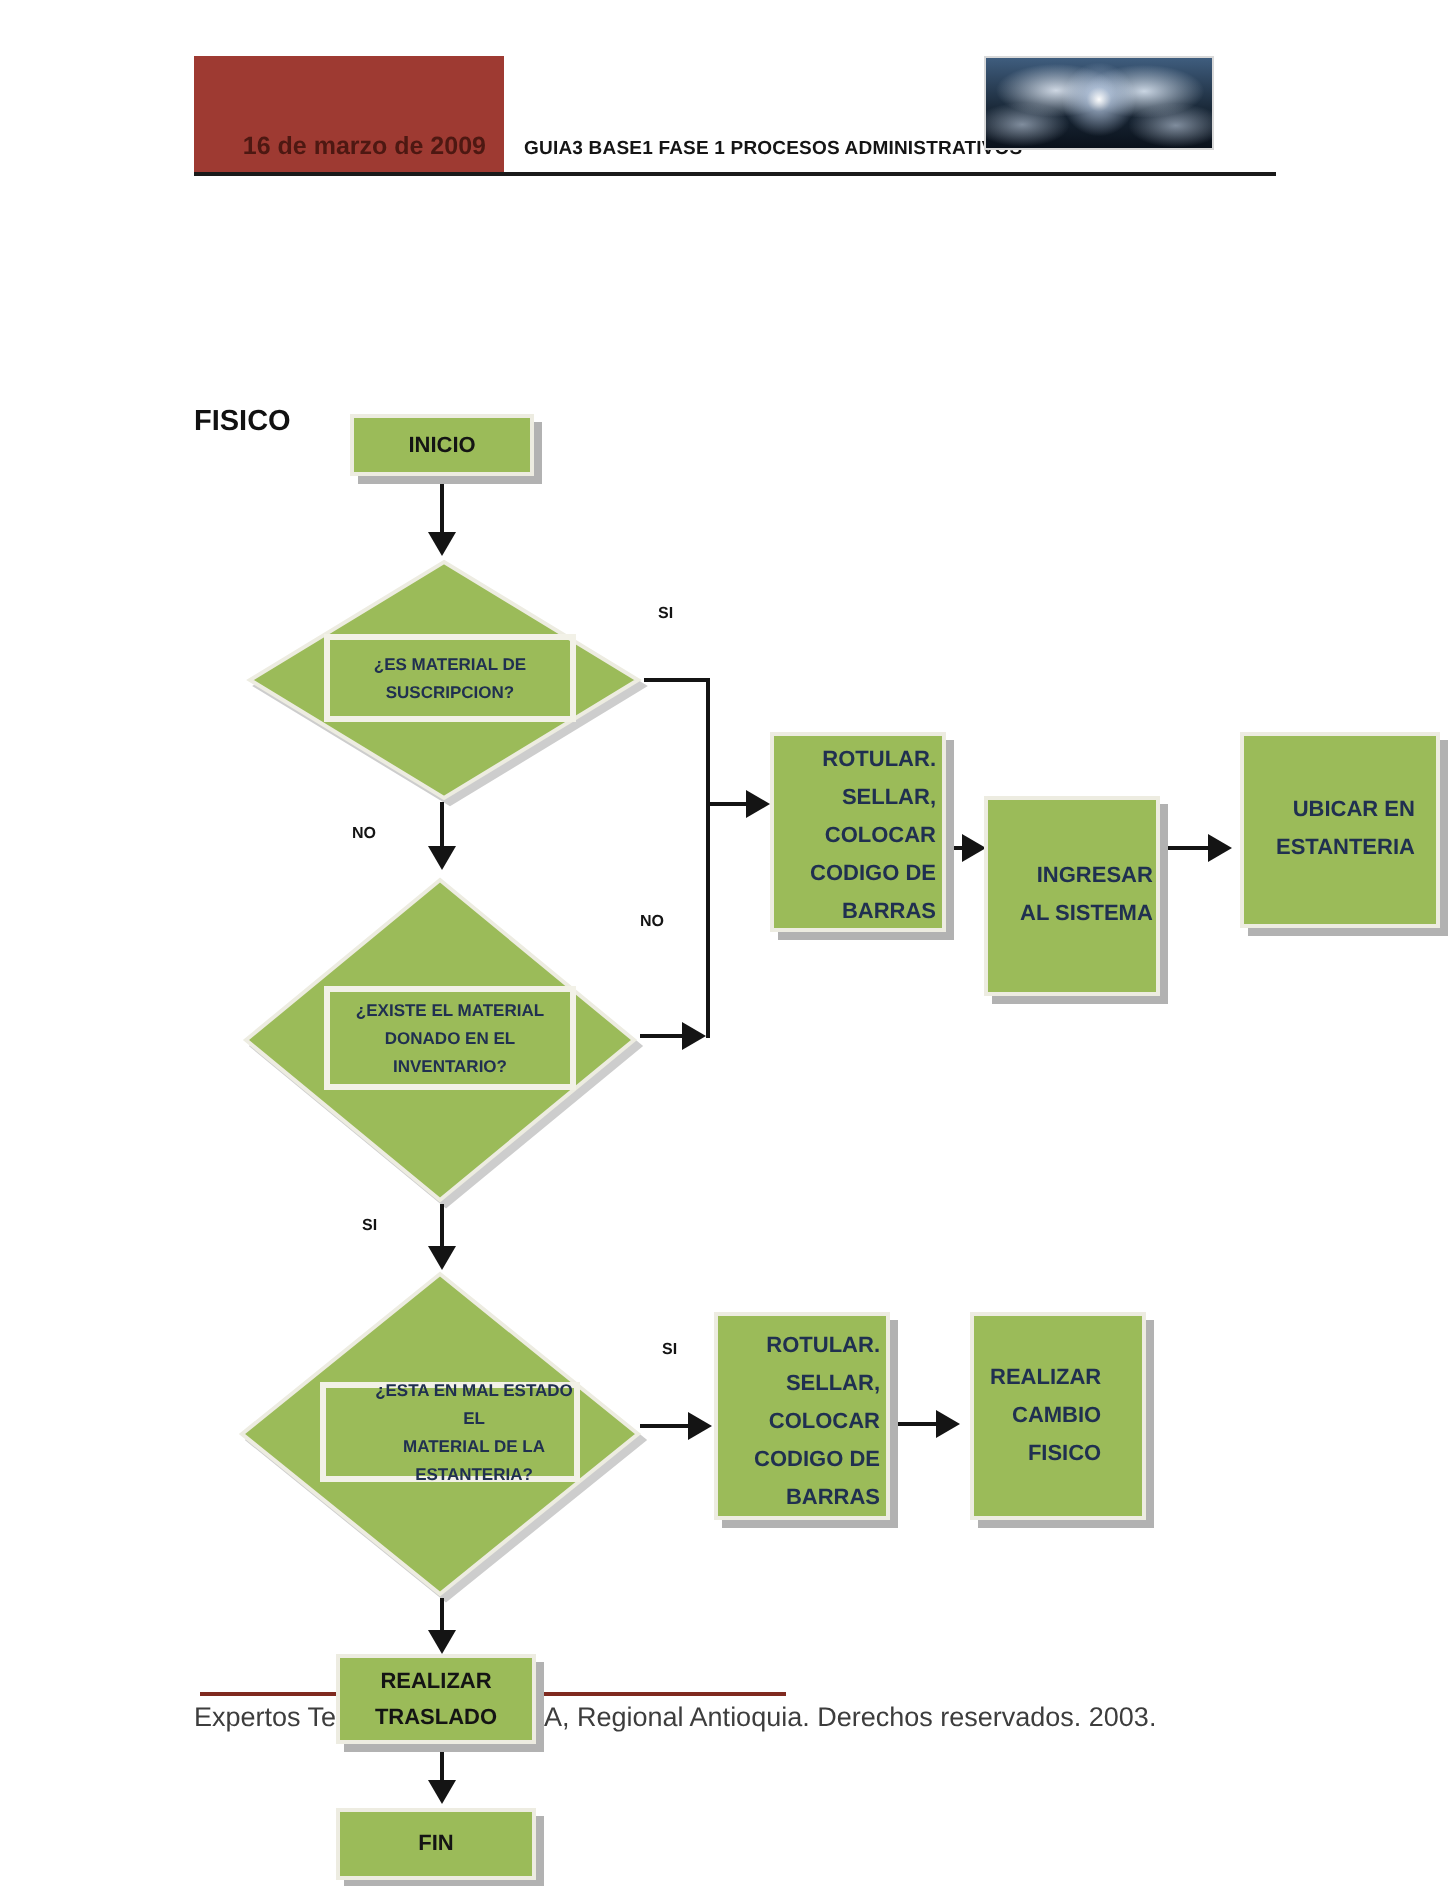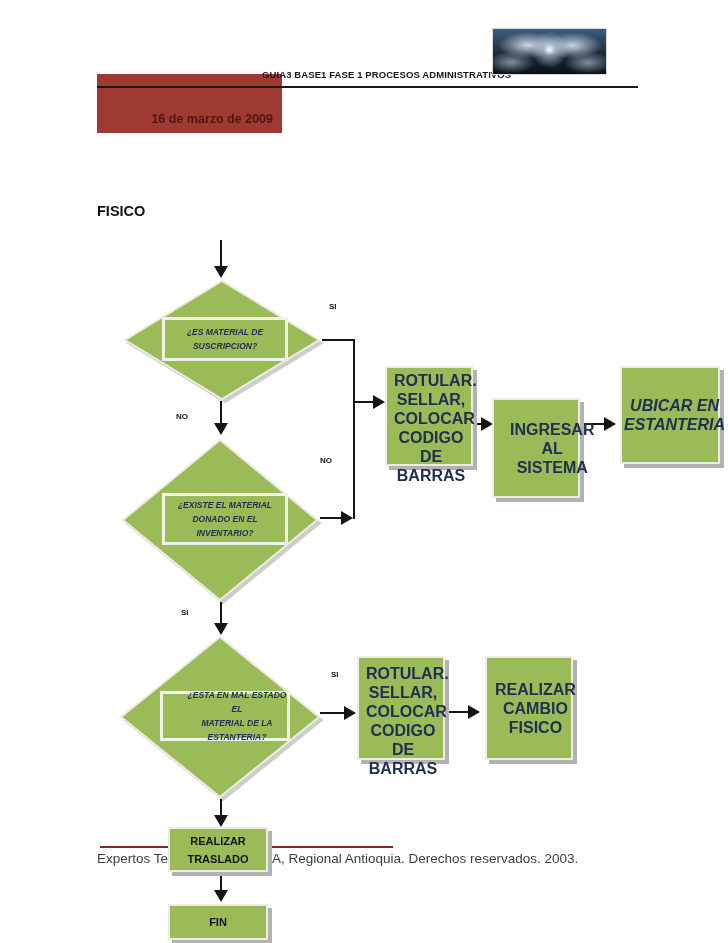--- a/index.html
+++ b/index.html
@@ -20,55 +20,56 @@
       radial-gradient(ellipse 30% 35% at 84% 75%, rgba(200,214,232,0.6), rgba(200,214,232,0) 70%),
       linear-gradient(180deg, #3f5d7e 0%, #1b2a3a 55%, #0a111b 100%); }
   .hrule { background:#1a1a1a; }
 
   
   .page-title { font-weight:bold; font-size:14.5px; color:#111; white-space:nowrap; z-index:1; }
   .gbox { background:#9BBB59; border:2px solid #EDECE1; box-shadow:4px 4px 0 #b2b2b2; z-index:2; }
   .term { display:flex; align-items:center; justify-content:center;
           color:#141414; font-weight:bold; font-size:11px; text-align:center;
           line-height:18px; white-space:pre-line; }
-  .ptext { color:#203050; font-weight:bold; font-size:16px; line-height:19px;
-           white-space:pre-line; text-align:center; }
+  .ptext { color:#203050; font-weight:bold; font-size:11px; line-height:19px;
+           white-space:pre-line; text-align:right; }
   .pbox-top { padding:3px 3px 3px 7px; }
   .pbox-mid { display:flex; align-items:center; padding-left:8px;margin-top:32px; }
   .diamond svg { filter:drop-shadow(3px 3px 0 rgba(145,145,145,0.45)); display:block; }
   .diamond polygon { fill:#9BBB59; stroke:#EDECE1; stroke-width:2; }
   .dlabel { position:absolute; box-sizing:border-box; border:3px solid #F2F1E7;
             color:#203050; font-weight:bold; font-size:8.5px; line-height:14px;
             text-align:center; display:flex; align-items:center; justify-content:center;
-            white-space:pre-line;font-style:italic; }
+            white-space:pre-line; }
   .line { background:#141414; z-index:0; }
   .ah-down { width:0; height:0; border-left:7px solid transparent; border-right:7px solid transparent;
              border-top:12px solid #141414; }
   .ah-right { width:0; height:0; border-top:7px solid transparent; border-bottom:7px solid transparent;
               border-left:12px solid #141414; }
   .branch-label { font-weight:bold; font-size:8px; color:#141414; }
 
   
   .footer-rule { background:#7F2A20; z-index:1; }
   .footer-text { font-size:13.5px; color:#3d3d3d; white-space:nowrap; z-index:1; }
 </style>
 </head>
 <body>
 
 <div class="page">
 
-  <div class="abs banner" style="left:97px; top:28px; width:185px; height:59px;margin-top:46px;">
+  <div class="abs banner" style="left:97px; top:28px; width:155px; height:59px;">
     <span class="banner-date">16 de marzo de 2009</span>
   </div>
   <div class="abs doc-title" style="left:262px; top:69px;">GUIA3 BASE1 FASE 1  PROCESOS ADMINISTRATIVOS</div>
   <div class="abs photo" style="left:492px; top:28px; width:115px; height:47px;"></div>
   <div class="abs hrule" style="left:97px; top:86px; width:541px; height:2px;"></div>
 
   <div class="abs page-title" style="left:97px; top:203px;">FISICO</div>
 
+  <div class="abs gbox term" style="left:175px; top:207px; width:92px; height:31px;">INICIO</div>
 
   <div class="abs line" style="left:220px; top:240px; width:2px; height:26px;"></div>
   <div class="abs ah-down" style="left:214px; top:266px;"></div>
 
   <div class="abs diamond" style="left:122px; top:279px; width:200px; height:122px;">
     <svg width="200" height="122">
       <polygon points="100,2 197,61 100,120 3,61"></polygon>
     </svg>
     <div class="dlabel" style="left:40px; top:38px; width:126px; height:44px;">¿ES MATERIAL DE
 SUSCRIPCION?</div>
@@ -93,21 +94,21 @@
   </div>
   <div class="abs line" style="left:475px; top:423px; width:8px; height:2px;"></div>
   <div class="abs ah-right" style="left:481px; top:417px;"></div>
   <div class="abs gbox pbox-mid" style="left:492px; top:366px; width:88px; height:100px; display:flex; align-items:center;">
     <div class="ptext" style="padding-left:8px;">INGRESAR
 AL SISTEMA</div>
   </div>
   <div class="abs line" style="left:584px; top:423px; width:22px; height:2px;"></div>
   <div class="abs ah-right" style="left:604px; top:417px;"></div>
   <div class="abs gbox" style="left:620px; top:366px; width:100px; height:98px; display:flex; align-items:center;">
-    <div class="ptext" style="padding-left:2px;font-style:italic;">UBICAR EN
+    <div class="ptext" style="padding-left:16px;">UBICAR EN
 ESTANTERIA</div>
   </div>
 
   <div class="abs diamond" style="left:120px; top:438px; width:200px; height:164px;">
     <svg width="200" height="164">
       <polygon points="100,2 197,82 100,162 3,82"></polygon>
     </svg>
     <div class="dlabel" style="left:42px; top:55px; width:126px; height:52px;">¿EXISTE EL MATERIAL
 DONADO EN EL
 INVENTARIO?</div>

